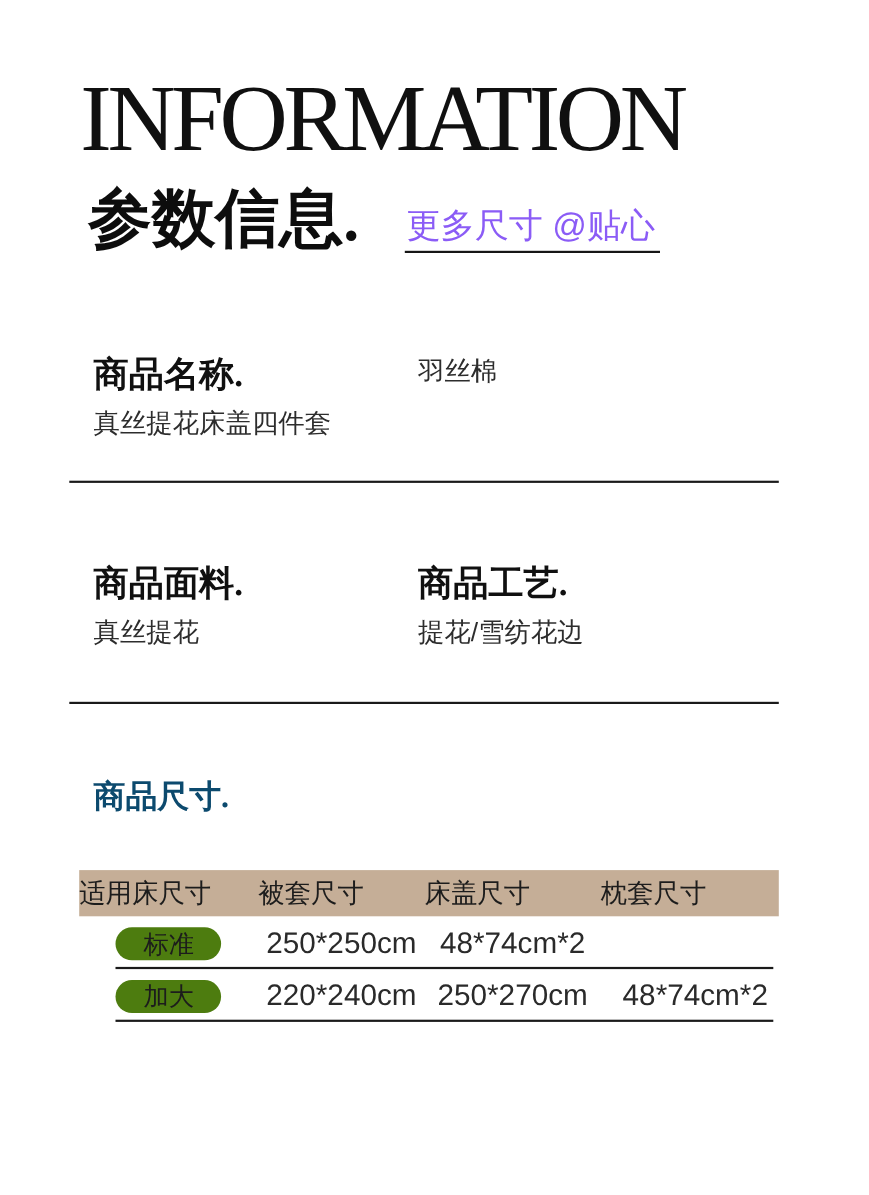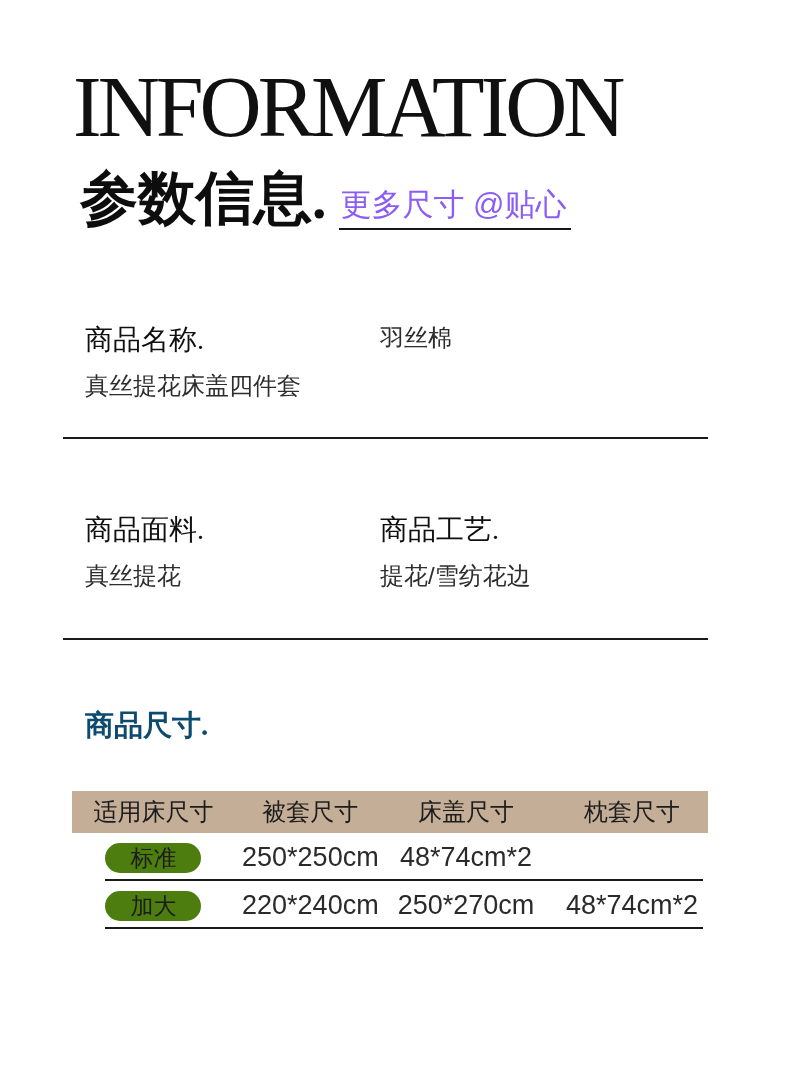--- a/index.html
+++ b/index.html
@@ -25,21 +25,21 @@
     letter-spacing: -4px;
     color: #101010;
     white-space: nowrap;
   }
   .title-row {
     position: absolute;
     left: 80px;
     top: 168px;
     display: flex;
     align-items: flex-end;
-    gap: 12px;
+    gap: 41px;
   }
   .title-zh {
     font-family: "Liberation Serif", serif;
     font-weight: 700;
     font-size: 58px;
     line-height: 62px;
     color: #0d0d0d;
     white-space: nowrap;
   }
   .subtitle-link {
@@ -58,22 +58,22 @@
     position: absolute;
     left: 85px;
     width: 640px;
     display: grid;
     grid-template-columns: 295px 1fr;
   }
   .spec-grid.s1 { top: 324px; }
   .spec-grid.s2 { top: 514px; }
   .spec-label {
     font-family: "Liberation Serif", serif;
-    font-weight: 400;
-    font-size: 28px;
+    font-weight: 700;
+    font-size: 32px;
     line-height: 32px;
     color: #101010;
     margin-bottom: 16px;
     white-space: nowrap;
   }
   .spec-value {
     font-size: 24px;
     line-height: 28px;
     color: #2d2d2d;
     white-space: nowrap;
@@ -107,21 +107,21 @@
     width: 646px;
   }
   .thead {
     height: 42px;
     background: #c5ae97;
     display: grid;
     grid-template-columns: 25.2% 23.4% 24.8% 26.6%;
     align-items: center;
   }
   .th {
-    text-align: center;
+    text-align: left;
     font-size: 24px;
     color: #1c1c1c;
     white-space: nowrap;
   }
   .trow {
     position: relative;
     height: 48px;
     display: grid;
     grid-template-columns: 25.2% 23.4% 24.8% 26.6%;
     align-items: center;

